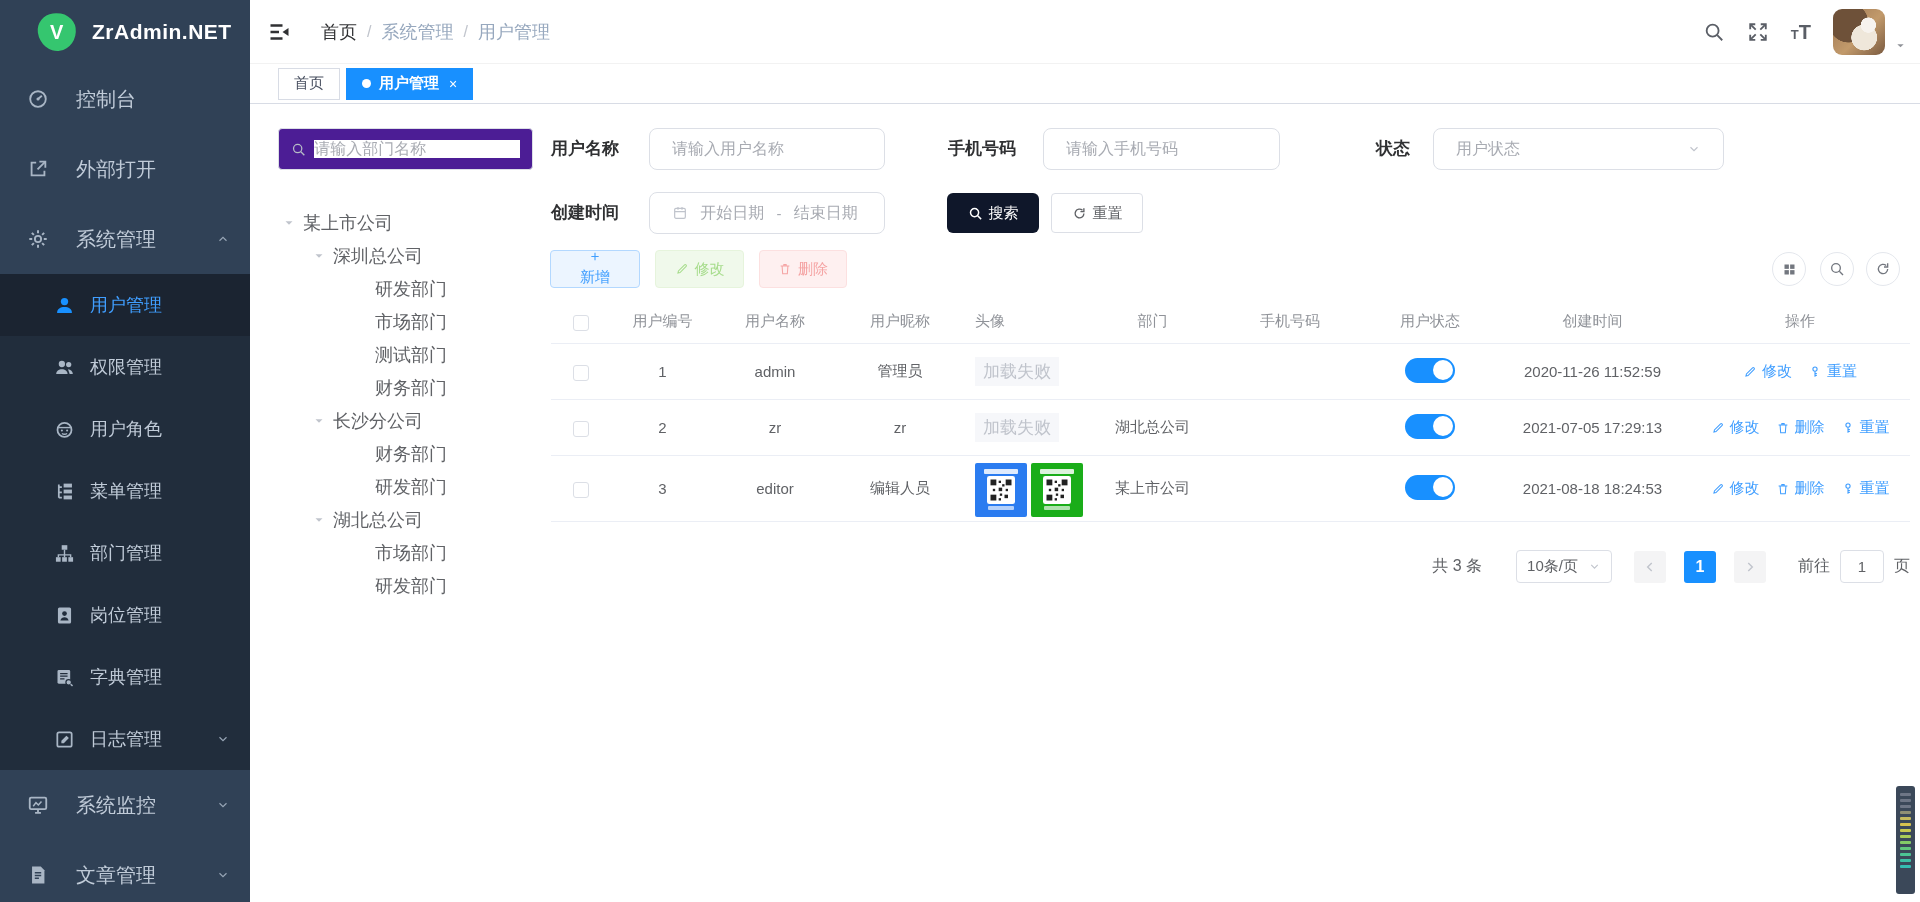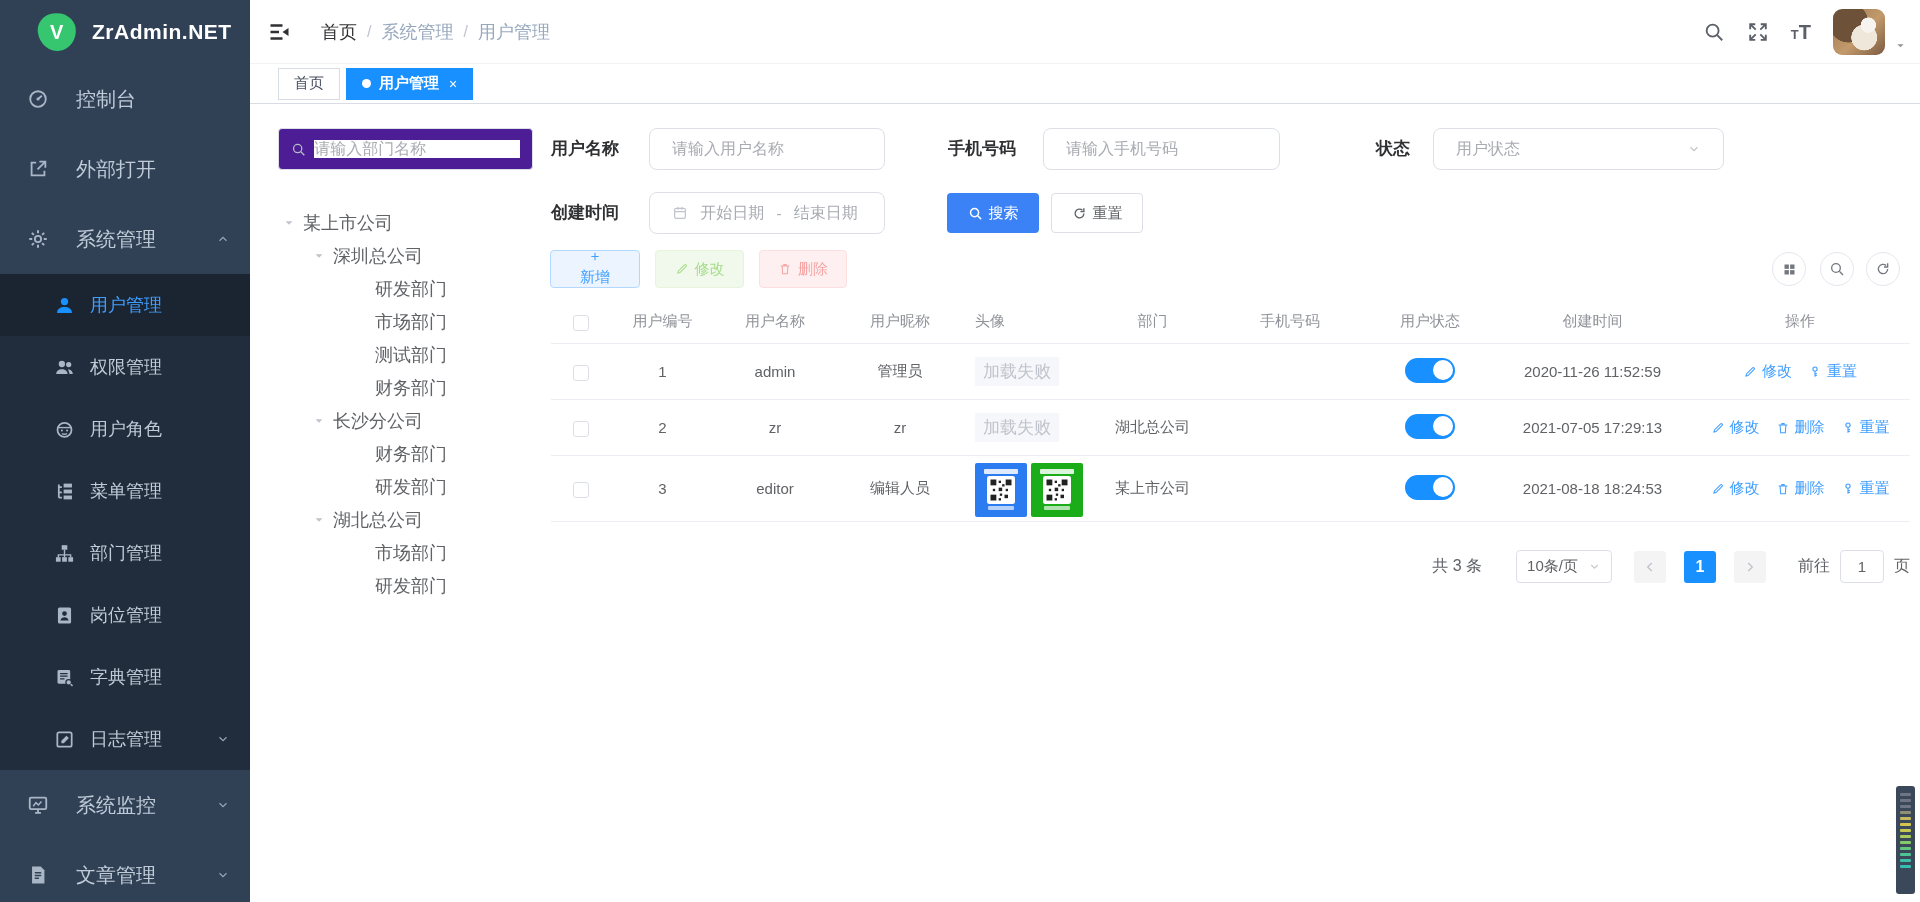--- a/index.html
+++ b/index.html
@@ -68,21 +68,21 @@
   .f-input input::placeholder { color:#a8abb2; }
   .f-select { justify-content:space-between; cursor:pointer; }
   .f-select .ph { color:#a8abb2; font-size:16px; }
   .f-select .chev { color:#c0c4cc; display:inline-flex; }
   .date-range { gap:8px; cursor:pointer; }
   .date-range .cal { color:#c0c4cc; display:inline-flex; }
   .date-range .ph { color:#a8abb2; font-size:16px; flex:1; text-align:center; }
   .date-range .sep { color:#a8abb2; font-size:15px; }
 
   .btn { position:absolute; height:40px; border-radius:4px; font-size:15px; display:inline-flex; align-items:center; justify-content:center; gap:6px; cursor:pointer; border:1px solid transparent; font-family:inherit; }
-  .btn-primary { background:#3b82f6; color:#fff; }
+  .btn-primary { background:#0f172a; color:#fff;border-radius:6px; }
   .btn-plain { background:#fff; border-color:#dcdfe6; color:#606266; }
   .btn-add { background:#ecf5ff; border-color:#b3d8ff; color:#409eff; height:38px; }
   .btn-edit-dis { background:#f0f9eb; border-color:#e6f4dc; color:#a6dc8b; height:38px; cursor:not-allowed; }
   .btn-del-dis { background:#fef0f0; border-color:#fce0e0; color:#f5a3a3; height:38px; cursor:not-allowed; }
   .circle-btn { position:absolute; width:34px; height:34px; border-radius:50%; border:1px solid #e4e7ed; background:#fff; color:#73777f; display:inline-flex; align-items:center; justify-content:center; cursor:pointer; }
 
   
   .table { position:absolute; left:301px; top:196px; width:1359px; font-size:15px; color:#606266; }
   .t-head,.t-row { display:grid; grid-template-columns:59px 105px 120px 130px 125px 125px 150px 130px 195px 220px; align-items:center; }
   .t-head { height:44px; border-bottom:1px solid #ebeef5; color:#909399; font-weight:normal; }

